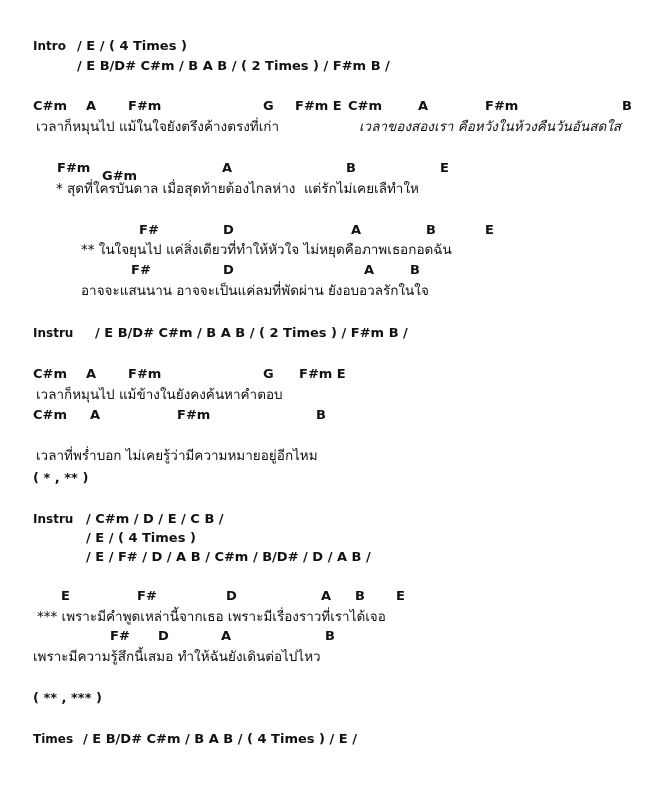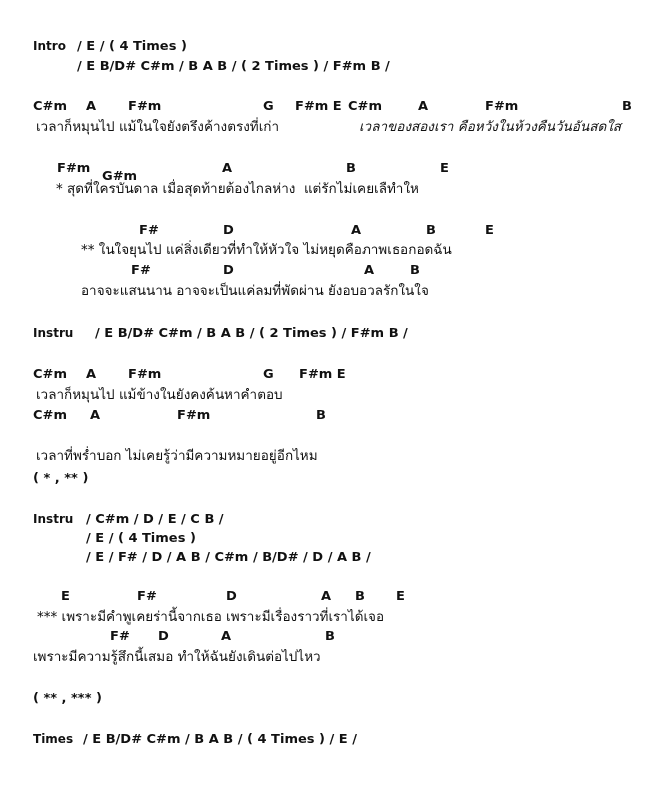--- a/index.html
+++ b/index.html
@@ -39,21 +39,21 @@
 <div class="ln ly" style="left:36px;top:427px;margin-top:20px;">เวลาที่พร่ำบอก ไม่เคยรู้ว่ามีความหมายอยู่อีกไหม</div>
 
 <div class="ln ch" style="left:33px;top:470px;">( * , ** )</div>
 
 <div class="ln sec" style="left:33px;top:511px;">Instru</div>
 <div class="ln ch" style="left:86px;top:511px;">/ C#m / D / E / C B /</div>
 <div class="ln ch" style="left:86px;top:530px;">/ E / ( 4 Times )</div>
 <div class="ln ch" style="left:86px;top:549px;">/ E / F# / D / A B / C#m / B/D# / D / A B /</div>
 
 <div></div>
-<div class="ln ly" style="left:37px;top:608px;">*** เพราะมีคำพูเคยร่านี้จากเธอ เพราะมีเรื่องราวที่เราได้เจอ</div>
+<div class="ln ly" style="left:37px;top:608px;">*** เพราะมีคำพูดเหล่านี้จากเธอ เพราะมีเรื่องราวที่เราได้เจอ</div>
 <div></div>
 <div class="ln ly" style="left:33px;top:648px;">เพราะมีความรู้สึกนี้เสมอ ทำให้ฉันยังเดินต่อไปไหว</div>
 
 <div class="ln ch" style="left:33px;top:690px;">( ** , *** )</div>
 
 <div class="ln sec" style="left:33px;top:731px;">Times</div>
 <div class="ln ch" style="left:83px;top:731px;">/ E B/D# C#m / B A B / ( 4 Times ) / E /</div>
 
 <span class="tok" style="left: 33px; top: 98px;">C#m</span>
 <span class="tok" style="left: 86px; top: 98px;">A</span>

